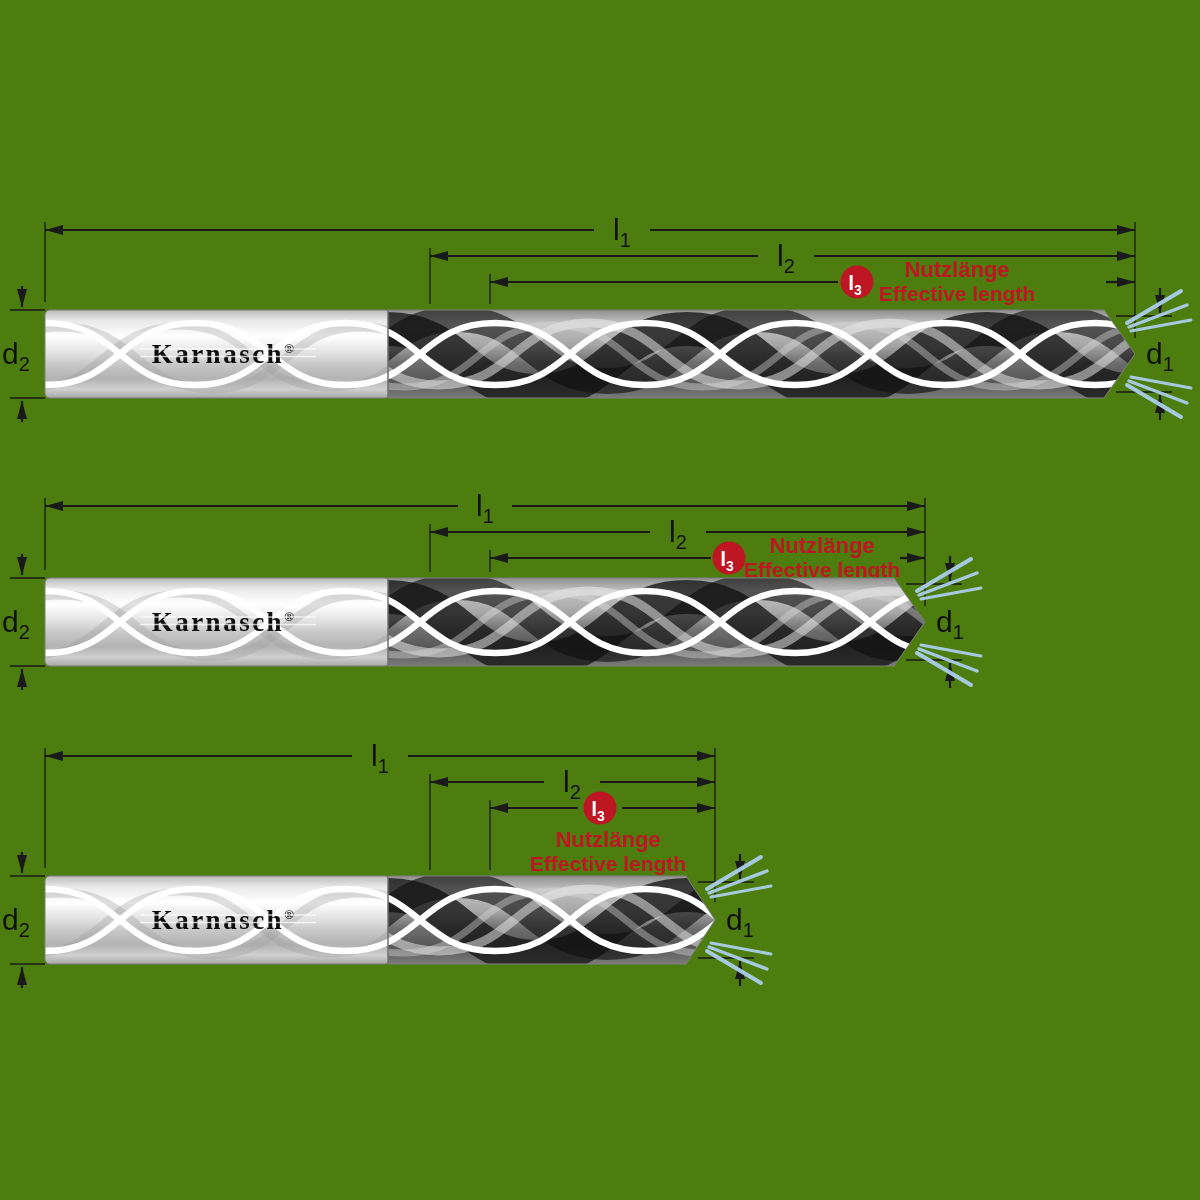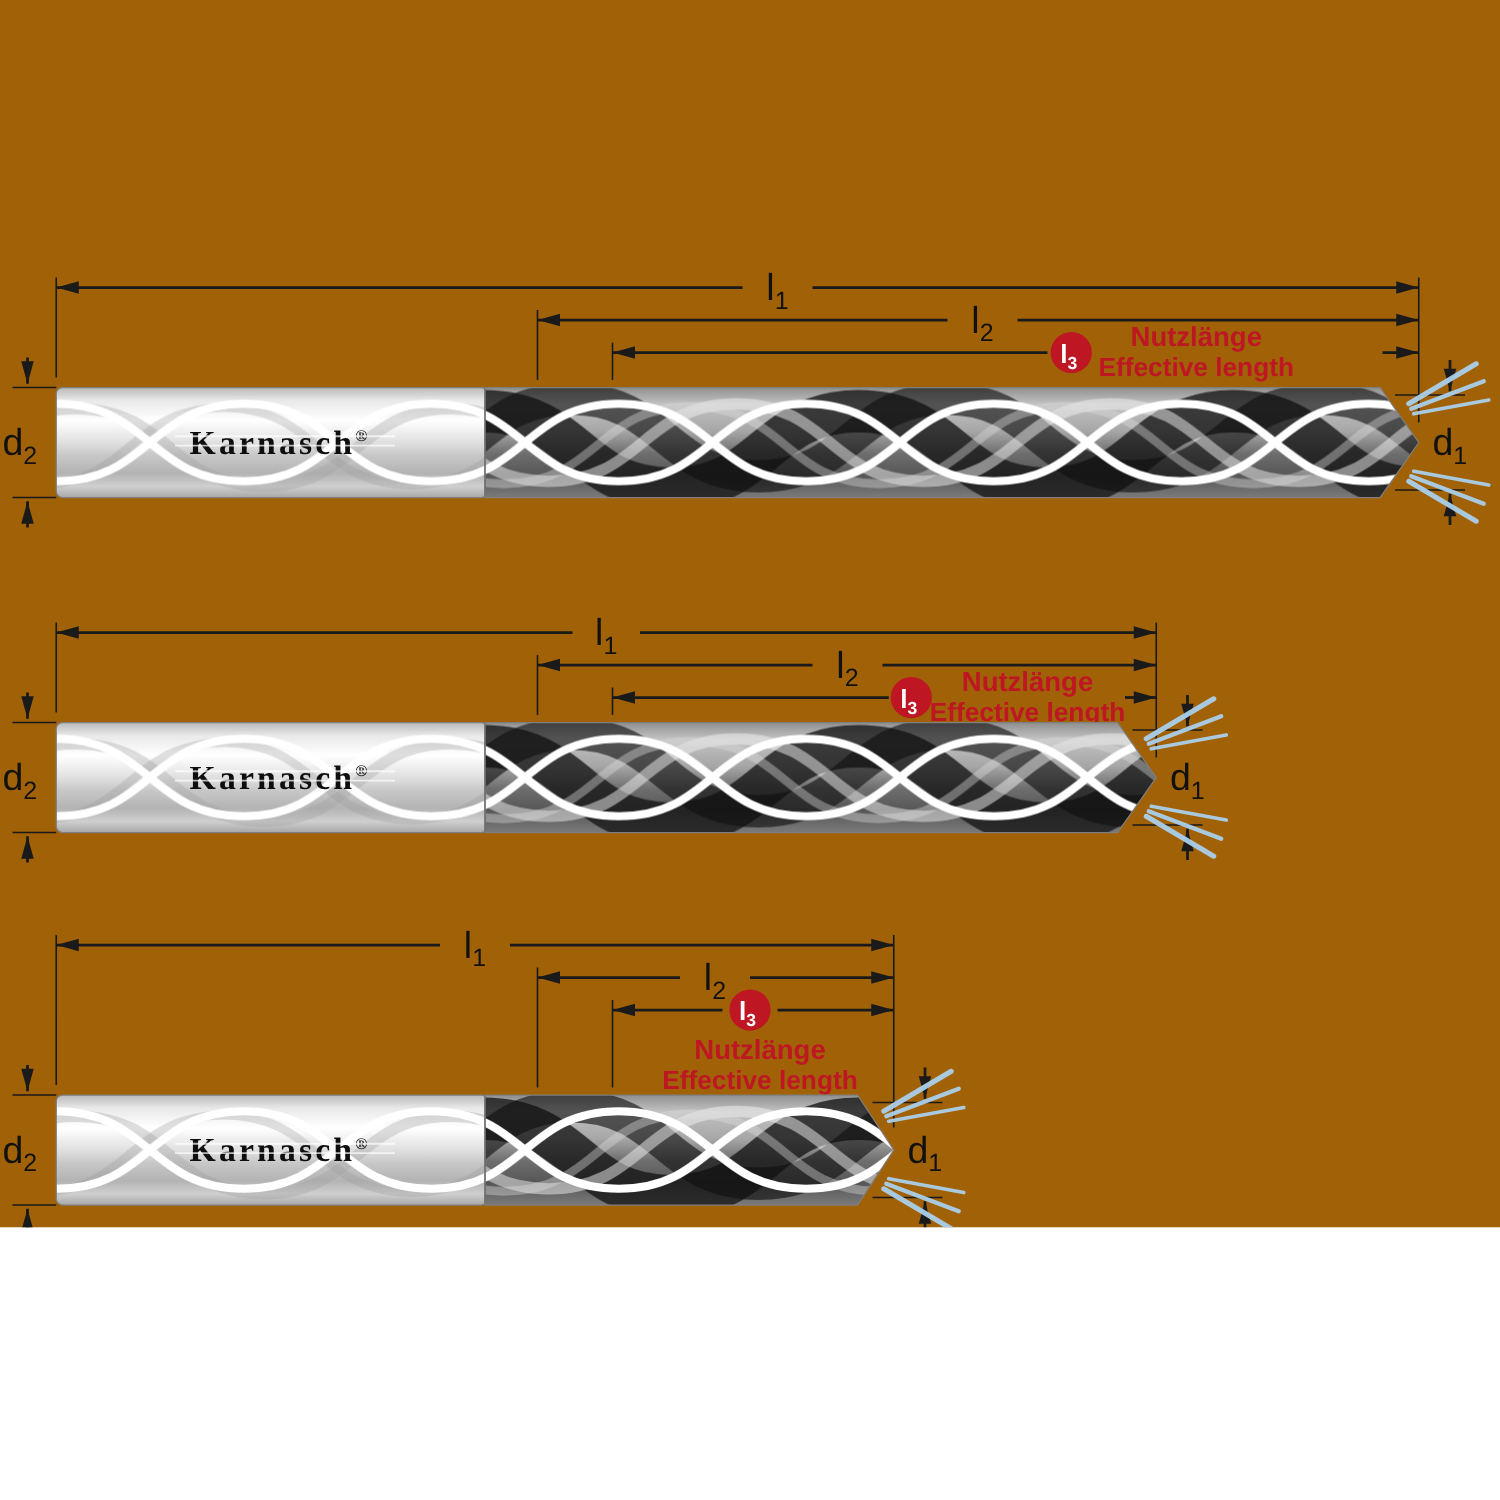--- a/index.html
+++ b/index.html
@@ -1,16 +1,16 @@
 <!DOCTYPE html>
 <html><head>
 <meta charset="utf-8">
 <style>
   html,body { margin:0; padding:0; background:#ffffff; }
-  .canvas { width:1200px; height:982px; position:relative; background:#a16207; overflow:hidden; }
+  .canvas { width:1200px; height:1200px; position:relative; background:#4d7c0f; overflow:hidden; }
   svg { display:block; }
 
   .dimline  { stroke:#1a1a1a; stroke-width:2.2; fill:none; }
   .extline  { stroke:#1a1a1a; stroke-width:1.3; fill:none; }
   .tick     { stroke:#1a1a1a; stroke-width:1.3; fill:none; }
   .dimtext  { font-family:"Liberation Sans", sans-serif; font-size:30px; fill:#111111; }
   .sub      { font-size:20px; }
   .badge    { fill:#be1622; }
   .badgetext{ font-family:"Liberation Sans", sans-serif; font-weight:700; font-size:21px; fill:#ffffff; }
   .badgesub { font-size:14px; }

